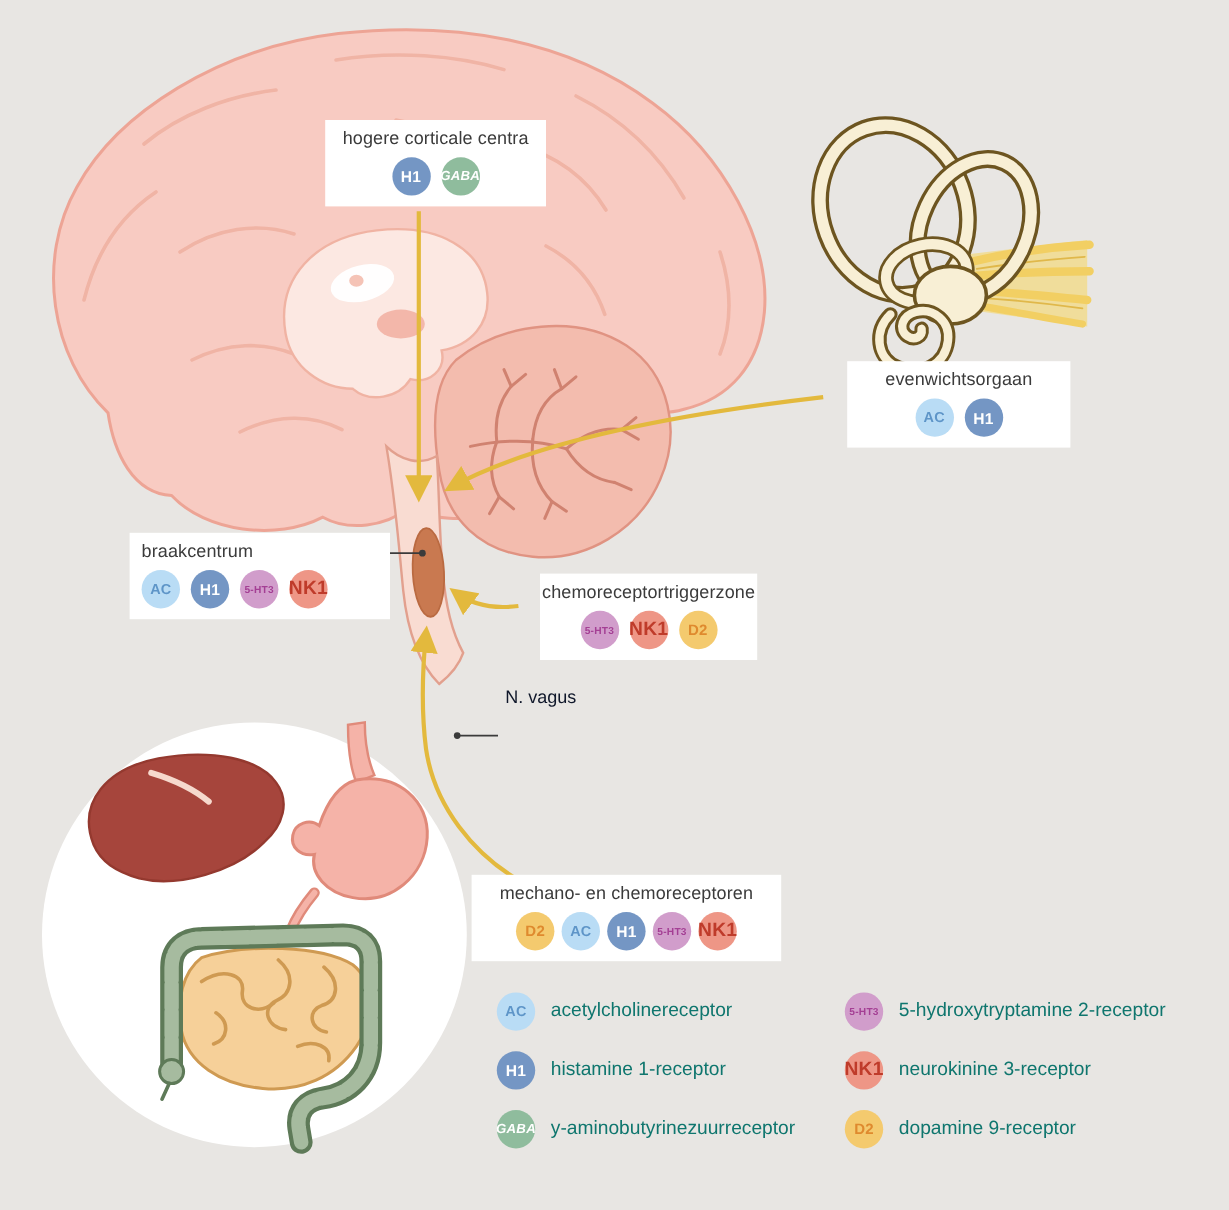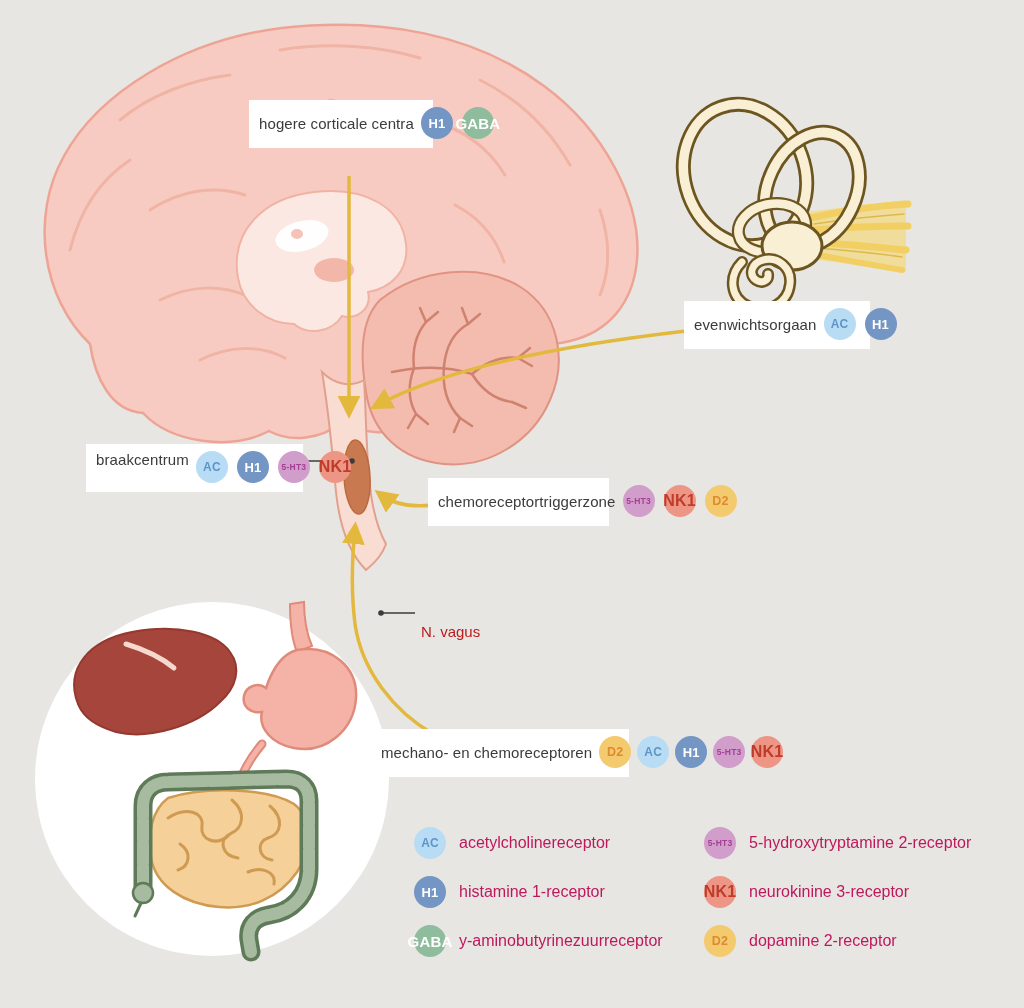--- a/index.html
+++ b/index.html
@@ -9,54 +9,55 @@
     background:#e8e6e3;
     font-family:"Liberation Sans", sans-serif;
     overflow:hidden;
   }
   .art { position:absolute; left:0; top:0; }
 
   .label-box {
     position:absolute;
     background:#ffffff;
     display:flex;
-    flex-direction:row;
+    flex-direction:column;
     align-items:center;
     gap:7px;
     padding:7px 10px 9px;
+    margin-left:22px;
   }
   .label-box--left { align-items:flex-start; }
   .label-box .title {
     font-size:15px;
     color:#3b3b3b;
     letter-spacing:.1px;
     white-space:nowrap;
   }
   .badges { display:flex; align-items:center; justify-content:center; gap:9px; }
   .badges--tight { gap:6px; }
   .badge {
     width:32px; height:32px; border-radius:50%;
     display:flex; align-items:center; justify-content:center;
     font-weight:700; font-size:12px; flex:0 0 auto;
     letter-spacing:.2px;
   }
   .badge--h1 { font-size:13px; }
-  .badge--gaba { font-size:15px; }
+  .badge--gaba { font-size:11px;font-style:italic; }
   .badge--5ht3 { font-size:8.5px; }
   .badge--nk1 { font-size:16px; }
   .badge--d2 { font-size:12.5px; }
 
   .vagus-label {
-    position:absolute; left:421px; top:623px;
-    font-size:15px; color:#b91c1c;
+    position:absolute; left:421px; top:573px;
+    font-size:15px; color:#0f172a;
   }
 
   .legend-col { position:absolute; display:flex; flex-direction:column; gap:17px; }
   .legend-row { display:flex; align-items:center; gap:13px; }
-  .legend-text { font-size:16px; color:#be185d; white-space:nowrap; }
+  .legend-text { font-size:16px; color:#0f766e; white-space:nowrap; }
 </style>
 </head>
 <body>
 
 <svg class="art" width="1024" height="1008" viewBox="0 0 1024 1008">
   <defs>
     <marker id="arrow" viewBox="0 0 10 10" refX="7" refY="5" markerWidth="6.5" markerHeight="6.5" orient="auto">
       <path d="M0,0 L10,5 L0,10 Z" fill="#e3b93d"></path>
     </marker>
   </defs>
@@ -262,15 +263,15 @@
   <div class="legend-row">
     <span class="badge badge--5ht3" style="background-color: rgb(209, 157, 203); color: rgb(164, 63, 148);">5-HT3</span>
     <span class="legend-text">5-hydroxytryptamine 2-receptor</span>
   </div>
   <div class="legend-row">
     <span class="badge badge--nk1" style="background-color: rgb(238, 150, 134); color: rgb(191, 59, 42);">NK1</span>
     <span class="legend-text">neurokinine 3-receptor</span>
   </div>
   <div class="legend-row">
     <span class="badge badge--d2" style="background-color: rgb(244, 202, 110); color: rgb(223, 138, 46);">D2</span>
-    <span class="legend-text">dopamine 2-receptor</span>
+    <span class="legend-text">dopamine 9-receptor</span>
   </div>
 </div>
 
 </body></html>

